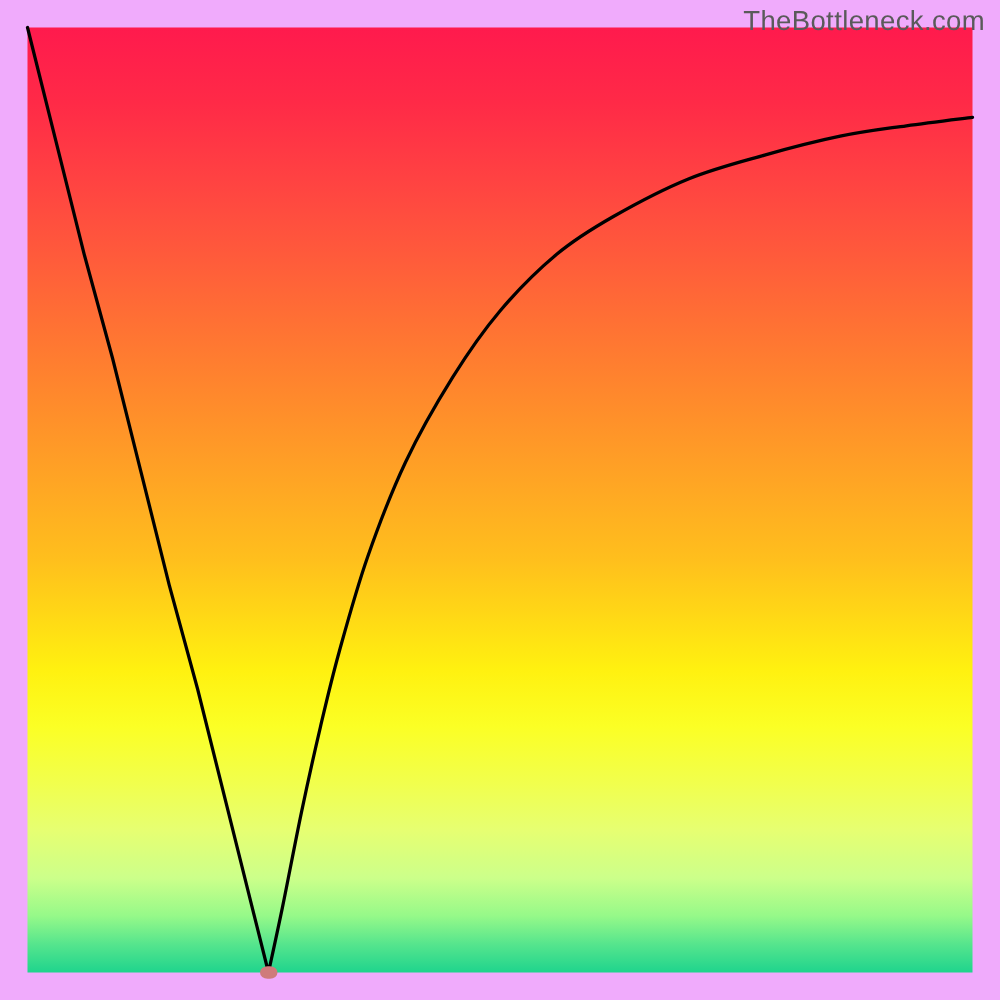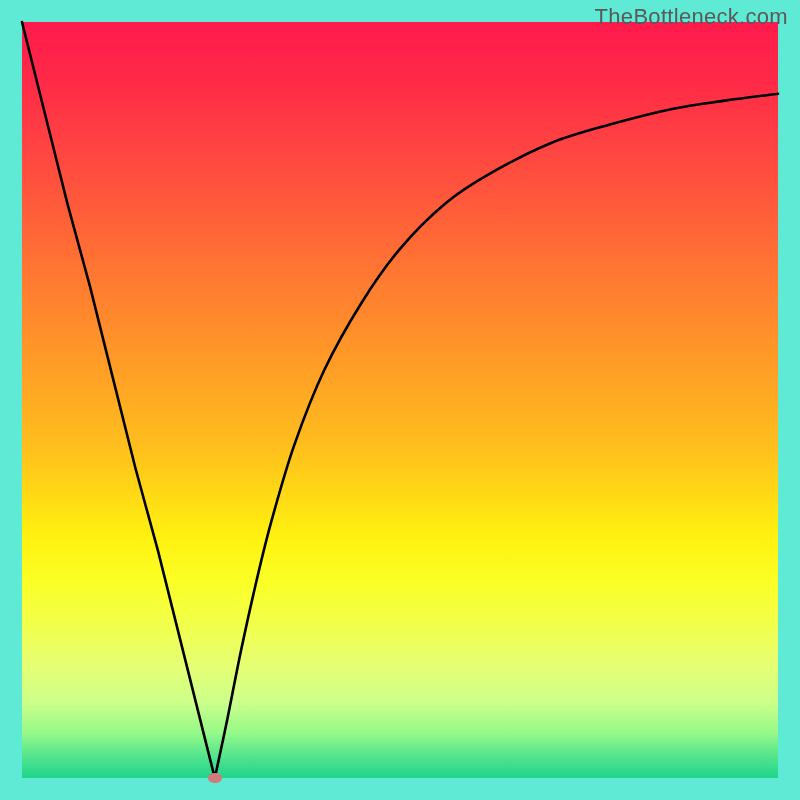--- a/index.html
+++ b/index.html
@@ -7,21 +7,21 @@
     padding: 0;
     width: 800px;
     height: 800px;
     background: #000;
     font-family: Arial, Helvetica, sans-serif;
     overflow: hidden;
   }
   .outer {
     width: 800px;
     height: 800px;
-    background: #5eead4;
+    background: #f0abfc;
     position: relative;
   }
   .watermark {
     position: absolute;
     top: 4px;
     right: 12px;
     color: #5a5a5a;
     font-size: 22px;
     font-weight: 500;
     letter-spacing: 0.3px;

